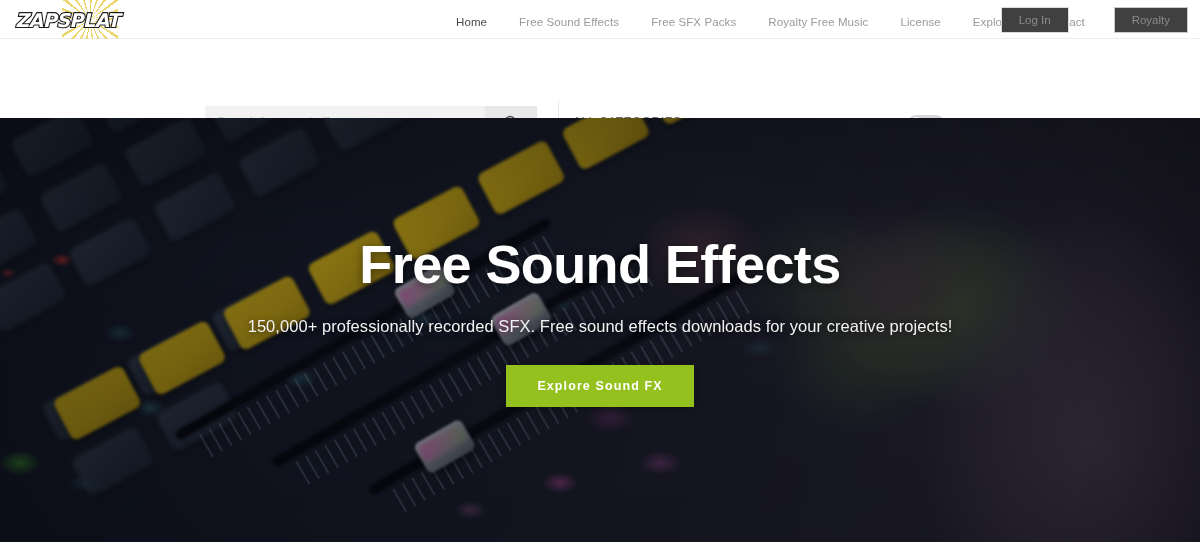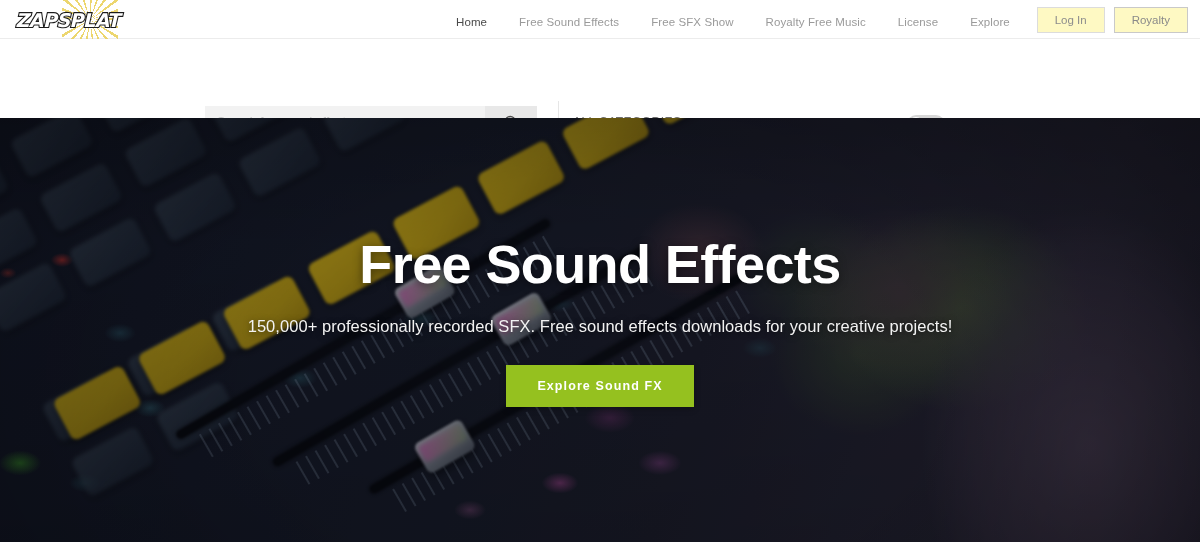--- a/index.html
+++ b/index.html
@@ -86,26 +86,27 @@
   .nav a.active { color:#4a4a4a; }
 
   .auth {
     position:absolute;
     right:12px; top:0; height:39px;
     display:flex; align-items:center; gap:9px;
   }
   .btn-outline {
     font-size:11.5px;
     color:#8d8d8d;
-    background:#fef9c3;
+    background:#404040;
     border:1px solid #dcdcdc;
     padding:6px 17px;
     cursor:pointer;
     font-family:"Liberation Sans", sans-serif;
     white-space:nowrap;
+    margin-left:36px;
   }
   .btn-outline.strong { border-color:#c9c9c9; color:#8a8a8a; }
 
   
   .searchrow {
     position:relative;
     height:79px;
     background:#fff;
     display:flex;
     align-items:center;
@@ -366,21 +367,21 @@
 <div class="topbar">
 
   <div class="logo">
     <span class="burst"></span>
     <span class="wordmark">ZAPSPLAT</span>
   </div>
 
   <nav class="nav">
     <a href="#" class="active">Home</a>
     <a href="#">Free Sound Effects</a>
-    <a href="#">Free SFX Show</a>
+    <a href="#">Free SFX Packs</a>
     <a href="#">Royalty Free Music</a>
     <a href="#">License</a>
     <a href="#">Explore</a>
     <a href="#">Contact</a>
   </nav>
 
   <div class="auth">
     <button class="btn-outline">Log In</button>
     <button class="btn-outline strong">Royalty</button>
   </div>

